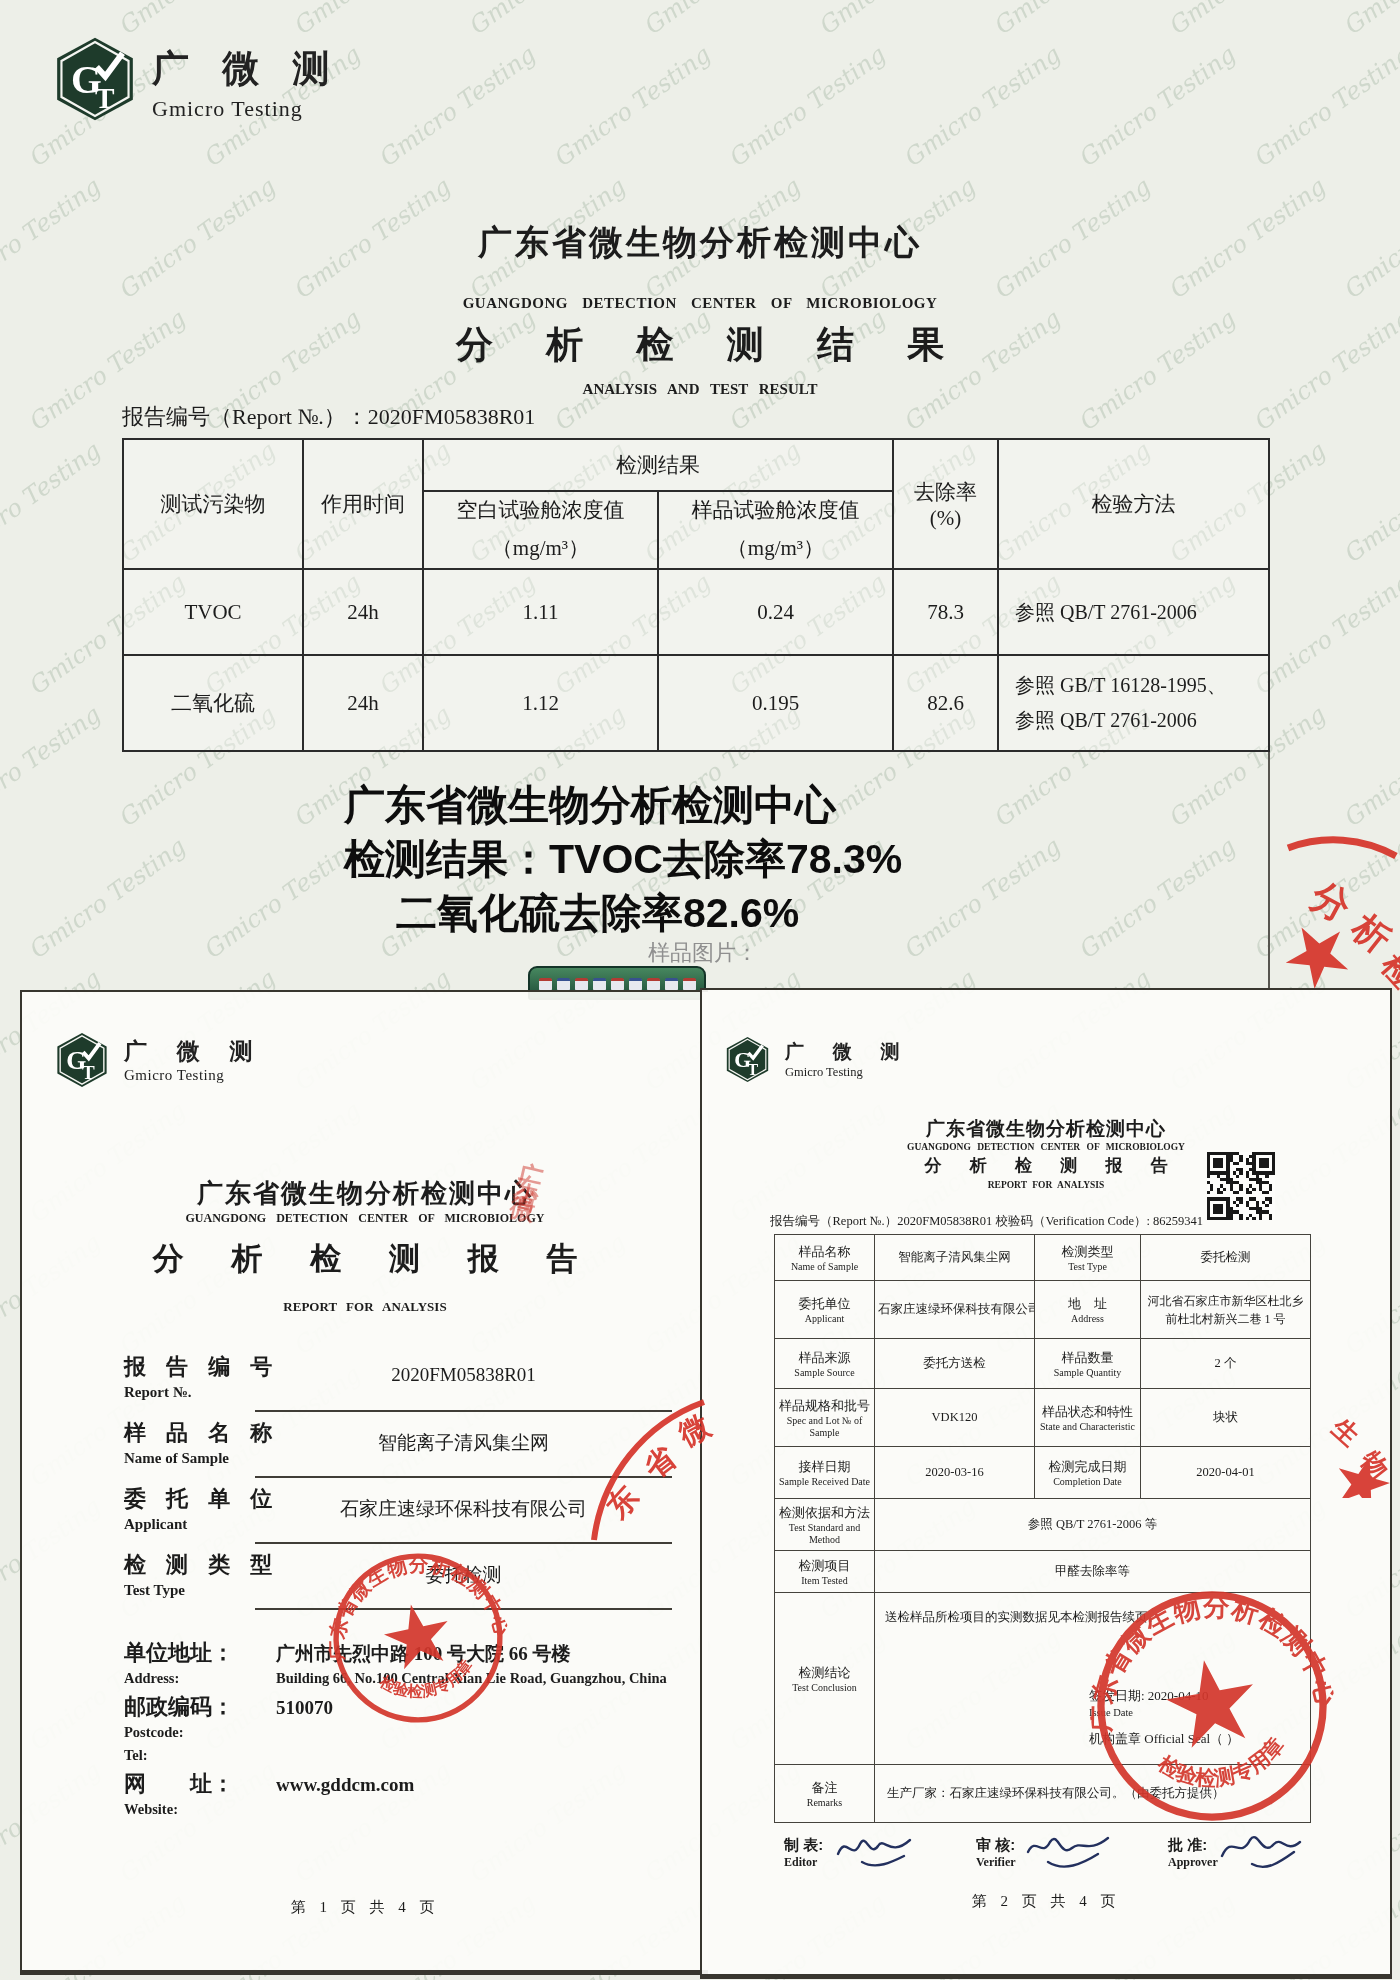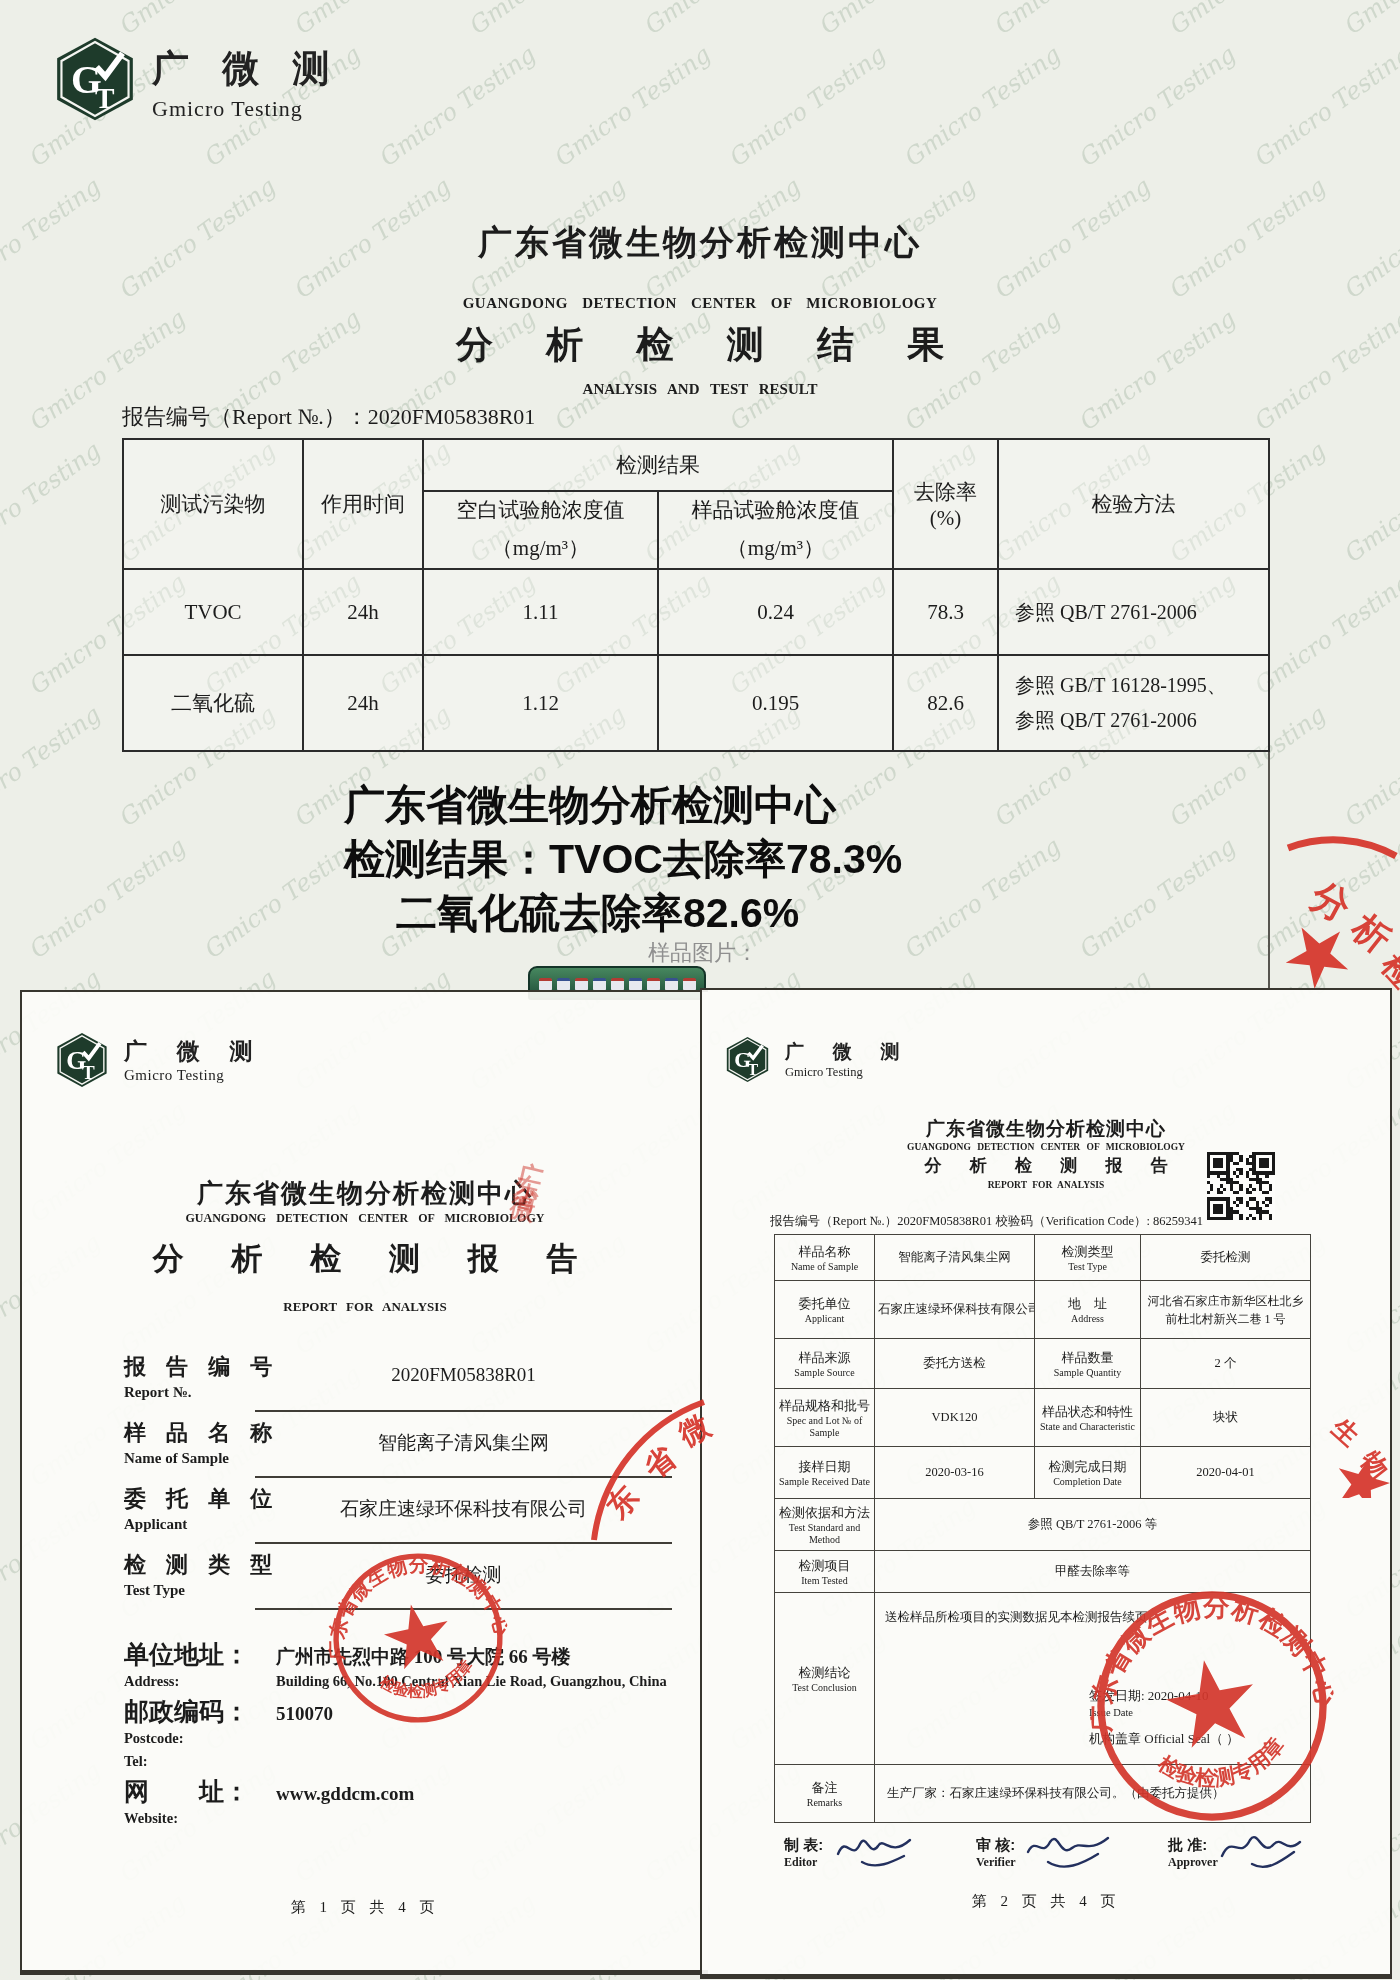--- a/index.html
+++ b/index.html
@@ -66,21 +66,21 @@
   .p1-repen{top:307px;font-size:13px;word-spacing:6px;}
   .p1-fields{position:absolute;left:0;top:356px;width:100%;}
   .field{position:relative;height:66px;}
   .field::after{content:"";position:absolute;left:233px;right:36px;bottom:2px;border-bottom:2px solid #403d37;}
   .f-cn{position:absolute;left:102px;top:4px;font-size:22px;font-weight:bold;letter-spacing:7px;
         font-family:"Liberation Sans","DejaVu Sans",sans-serif;white-space:nowrap;}
   .f-en{position:absolute;left:102px;top:36px;font-size:15px;font-weight:bold;white-space:nowrap;}
   .f-val{position:absolute;left:233px;right:36px;top:16px;text-align:center;font-size:19px;white-space:nowrap;}
   .p1-contact{position:absolute;left:102px;top:646px;width:566px;}
   .c-row{margin-bottom:5px;}
-  .c-cn{display:inline-block;width:152px;font-size:25px;font-weight:bold;
+  .c-cn{display:inline-block;width:152px;font-size:22px;font-weight:bold;
         font-family:"Liberation Sans","DejaVu Sans",sans-serif;}
   .c-cv{font-size:19px;font-weight:bold;}
   .c-l2{margin-top:1px;}
   .c-en{display:inline-block;width:152px;font-size:14.5px;font-weight:bold;}
   .c-ev{font-size:14.5px;font-weight:bold;}
   .p-footer{position:absolute;left:0;right:0;text-align:center;font-size:15px;letter-spacing:5px;}
   .p1-footer{top:906px;}
   .p2-footer{top:902px;}
   
   .p2-tcn{top:126px;font-size:19px;letter-spacing:1px;}

